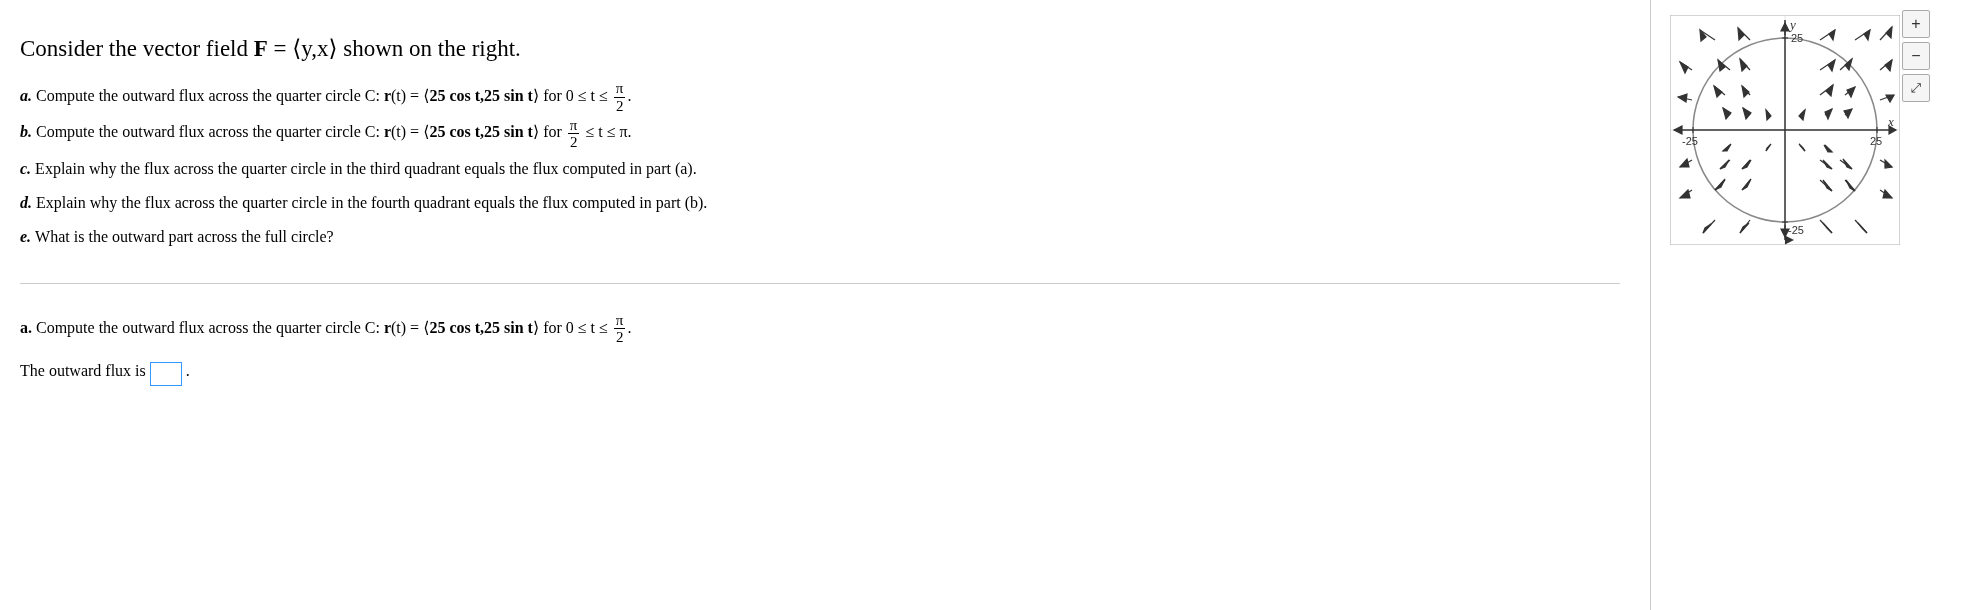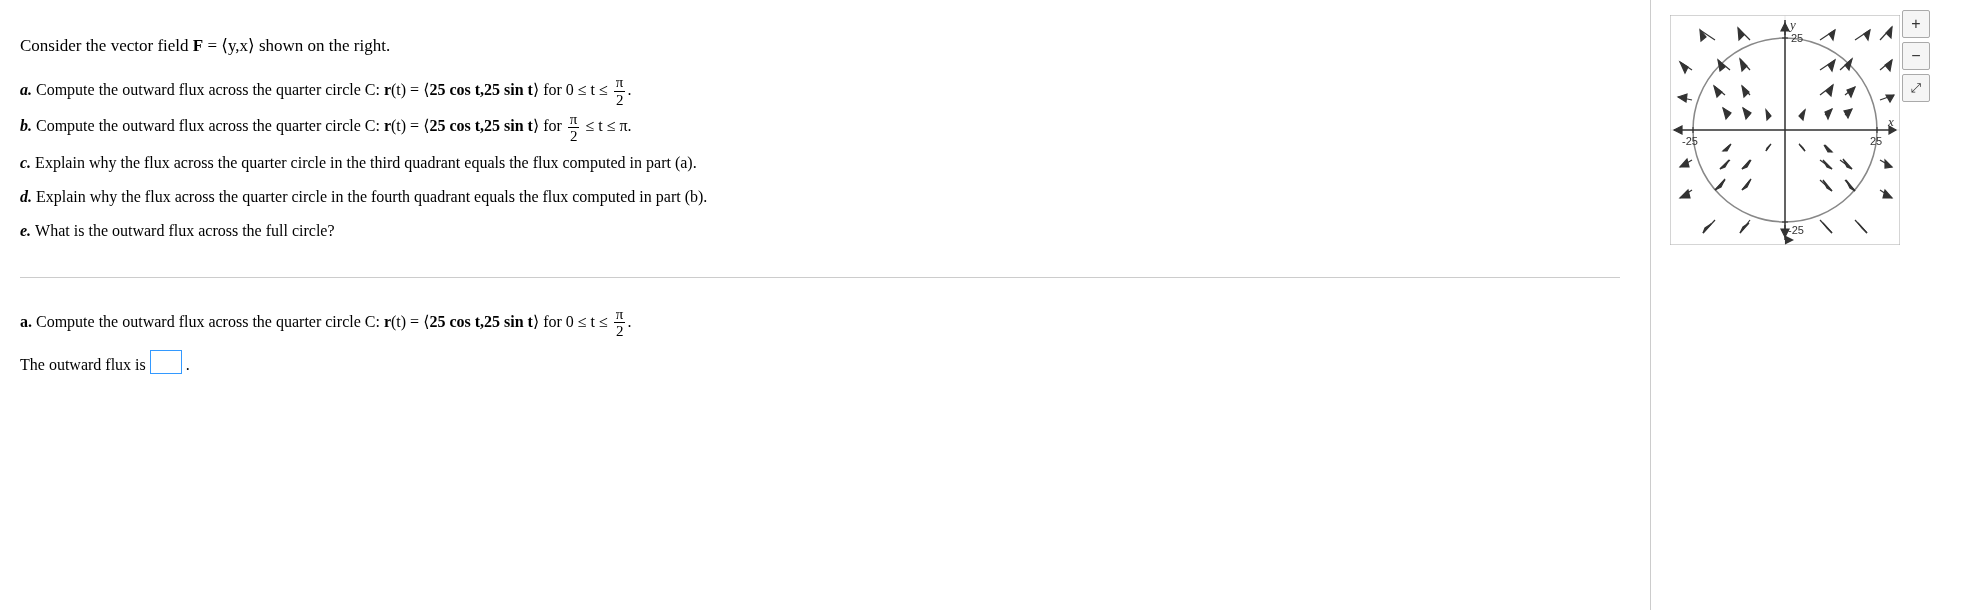--- a/index.html
+++ b/index.html
@@ -23,21 +23,21 @@
     }
     .content-area {
       flex: 1;
       padding: 20px 30px 20px 20px;
       max-width: 1650px;
     }
     .problem-statement {
       padding: 15px 0 10px 0;
     }
     .problem-title {
-      font-size: 17px;
+      font-size: 23px;
       margin-bottom: 18px;
       font-family: 'Times New Roman', Times, serif;
     }
     .problem-parts {
       line-height: 2.0;
       font-size: 16px;
     }
     .part-line {
       display: flex;
       align-items: baseline;
@@ -55,23 +55,23 @@
     }
     .answer-section {
       padding: 10px 0;
     }
     .answer-part-title {
       font-size: 16px;
       margin-bottom: 2px;
     }
     .answer-line {
       display: flex;
-      align-items: flex-end;
-      font-size: 16px;
-      margin-top: 10px;
+      align-items: flex-start;
+      font-size: 16px;
+      margin-top: 16px;
     }
     .answer-input {
       width: 32px;
       height: 24px;
       border: 1px solid #3399ff;
       outline: none;
       font-size: 15px;
       margin: 0 4px;
       display: inline-block;
       vertical-align: middle;
@@ -195,21 +195,21 @@
           <span>Explain why the flux across the quarter circle in the third quadrant equals the flux computed in part (a).</span>
         </div>
 
         <div class="part-line">
           <span class="part-label bold">d.</span>
           <span>Explain why the flux across the quarter circle in the fourth quadrant equals the flux computed in part (b).</span>
         </div>
 
         <div class="part-line">
           <span class="part-label bold">e.</span>
-          <span>What is the outward flux across the full circle?</span>
+          <span>What is the outward part across the full circle?</span>
         </div>
 
       </div>
     </div>
 
     <hr class="divider">
 
     <div class="answer-section">
 
       <div class="answer-part-title">

